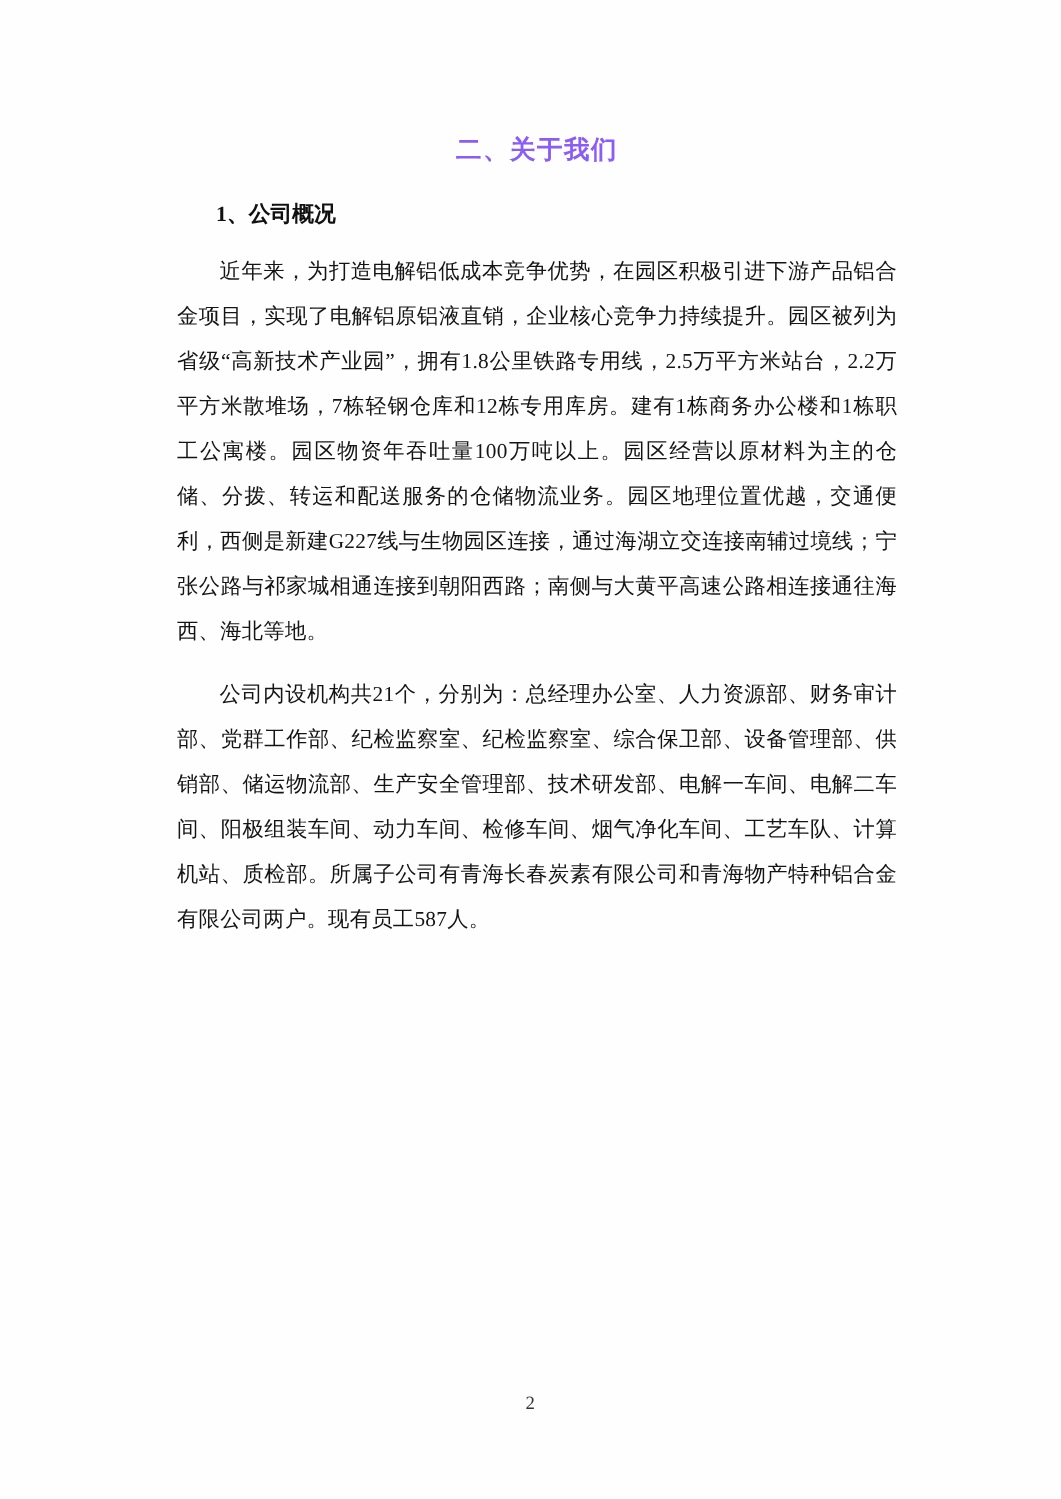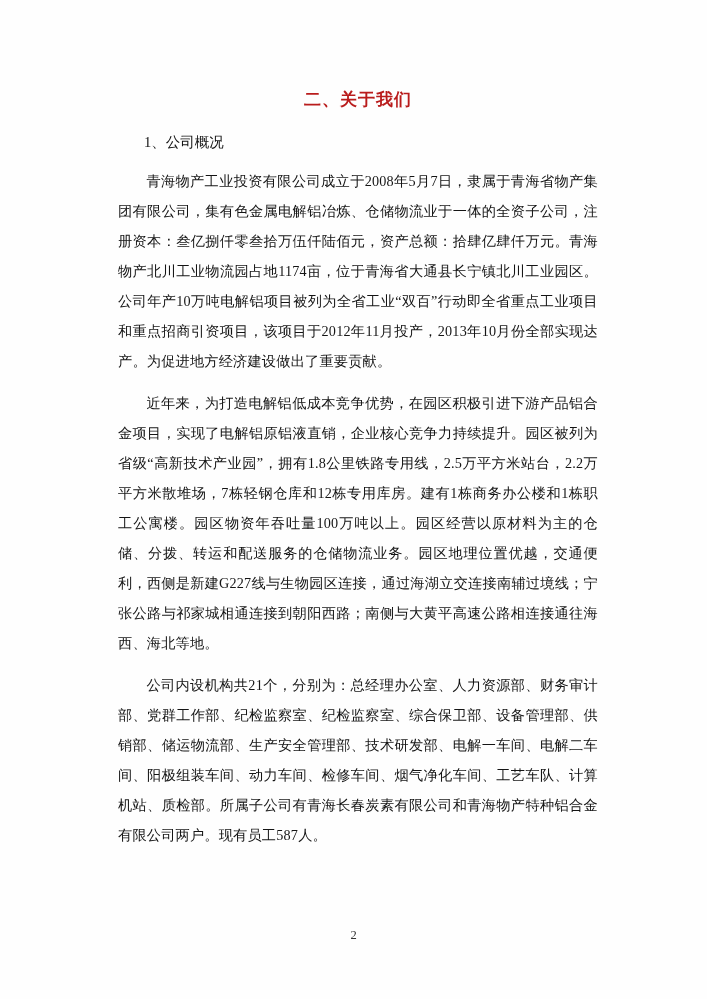--- a/index.html
+++ b/index.html
@@ -28,26 +28,26 @@
     left: 118px;
     top: 70px;
     width: 480px;
   }
   .doc-title {
     text-align: center;
     font-size: 17px;
     font-weight: bold;
     letter-spacing: 1px;
     margin: 18px 0 22px 0;
-    color: #b91c1c;
+    color: #8b5cf6;
     font-family: Liberation Sans, sans-serif;
   }
   .section-heading {
     font-size: 14.5px;
-    font-weight: normal;
+    font-weight: bold;
     margin: 0 0 14px 0;
     padding-left: 26px;
     color: #111;
   }
   .para {
     font-size: 14.2px;
     line-height: 30px;
     text-align: justify;
     text-justify: inter-ideograph;
     text-indent: 2em;
@@ -65,18 +65,17 @@
     color: #333;
   }
 </style>
 </head>
 <body>
 
 <div class="page">
   <div class="content">
     <div class="doc-title">二、关于我们</div>
     <div class="section-heading">1、公司概况</div>
-    <p class="para">青海物产工业投资有限公司成立于2008年5月7日，隶属于青海省物产集团有限公司，集有色金属电解铝冶炼、仓储物流业于一体的全资子公司，注册资本：叁亿捌仟零叁拾万伍仟陆佰元，资产总额：拾肆亿肆仟万元。青海物产北川工业物流园占地1174亩，位于青海省大通县长宁镇北川工业园区。公司年产10万吨电解铝项目被列为全省工业“双百”行动即全省重点工业项目和重点招商引资项目，该项目于2012年11月投产，2013年10月份全部实现达产。为促进地方经济建设做出了重要贡献。</p>
     <p class="para">近年来，为打造电解铝低成本竞争优势，在园区积极引进下游产品铝合金项目，实现了电解铝原铝液直销，企业核心竞争力持续提升。园区被列为省级“高新技术产业园”，拥有1.8公里铁路专用线，2.5万平方米站台，2.2万平方米散堆场，7栋轻钢仓库和12栋专用库房。建有1栋商务办公楼和1栋职工公寓楼。园区物资年吞吐量100万吨以上。园区经营以原材料为主的仓储、分拨、转运和配送服务的仓储物流业务。园区地理位置优越，交通便利，西侧是新建G227线与生物园区连接，通过海湖立交连接南辅过境线；宁张公路与祁家城相通连接到朝阳西路；南侧与大黄平高速公路相连接通往海西、海北等地。</p>
     <p class="para">公司内设机构共21个，分别为：总经理办公室、人力资源部、财务审计部、党群工作部、纪检监察室、纪检监察室、综合保卫部、设备管理部、供销部、储运物流部、生产安全管理部、技术研发部、电解一车间、电解二车间、阳极组装车间、动力车间、检修车间、烟气净化车间、工艺车队、计算机站、质检部。所属子公司有青海长春炭素有限公司和青海物产特种铝合金有限公司两户。现有员工587人。</p>
   </div>
   <div class="page-number">2</div>
 </div>
 
 </body></html>

